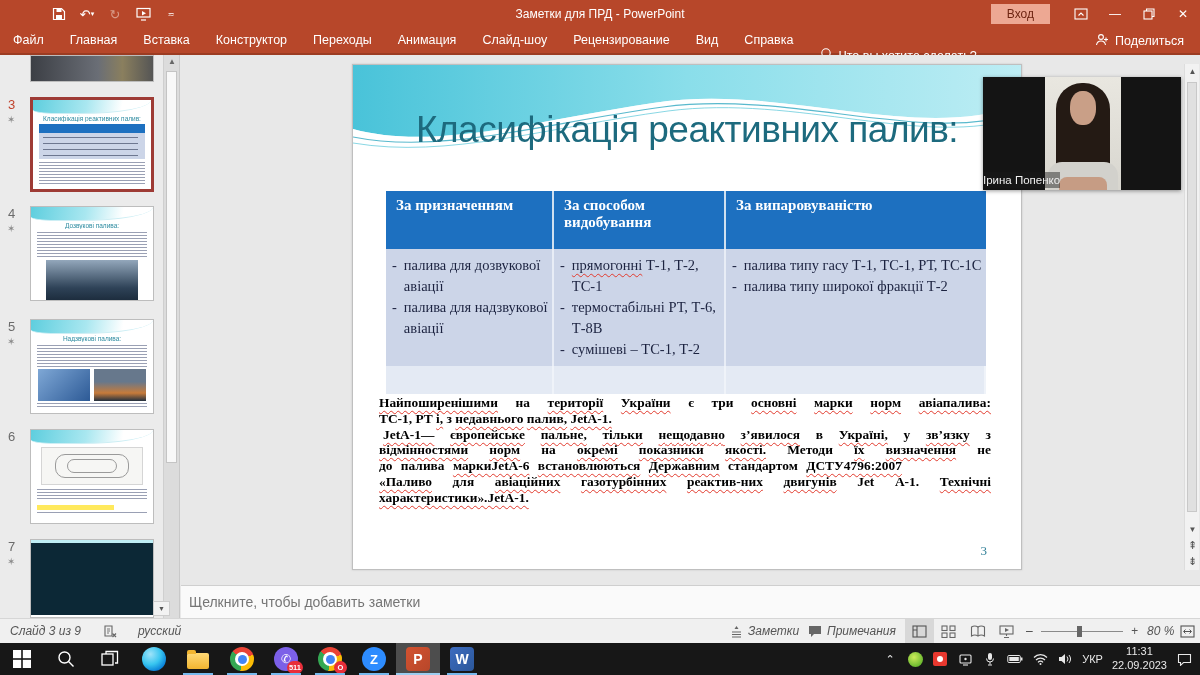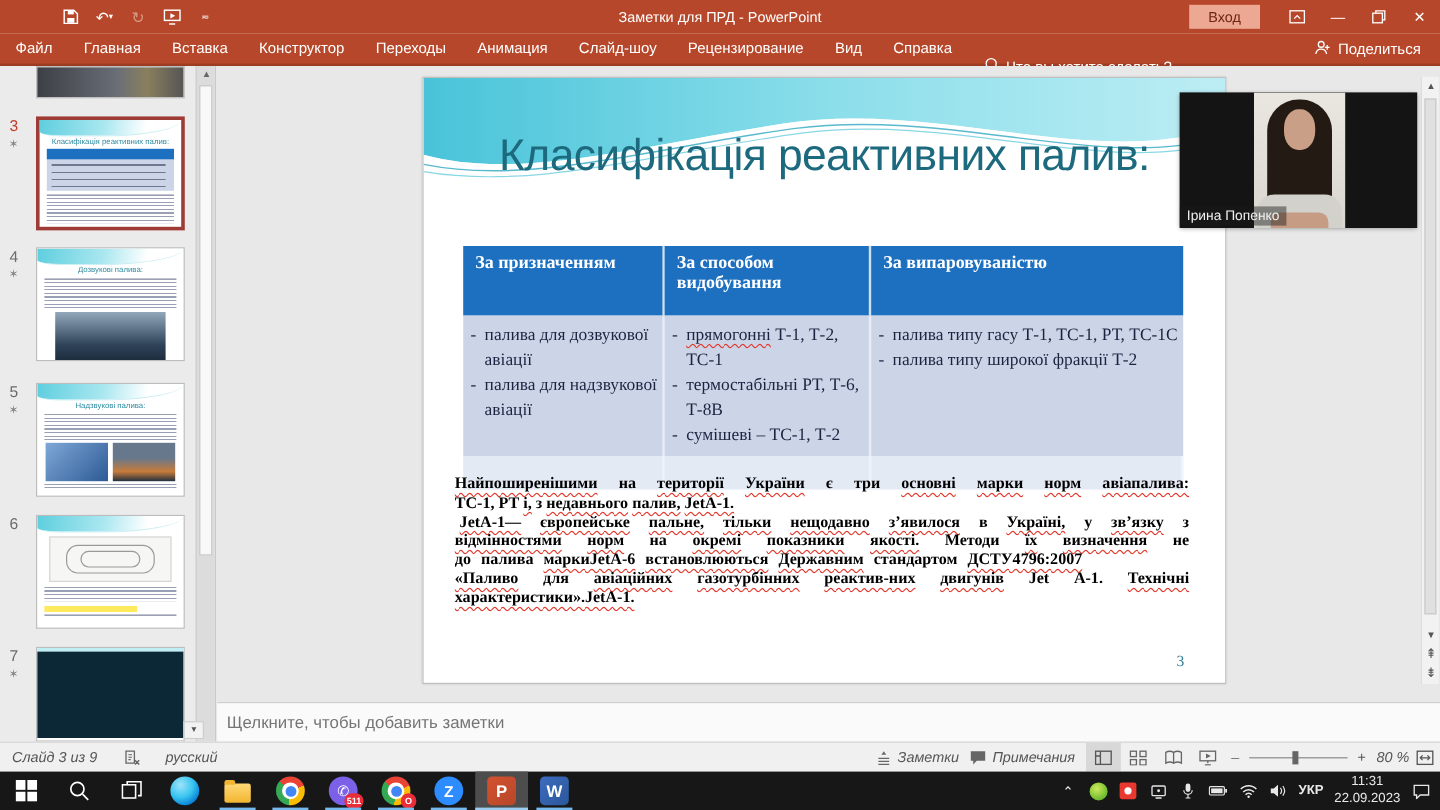--- a/index.html
+++ b/index.html
@@ -36,21 +36,21 @@
   .mini-lines { margin:3px 6px 0 6px; background:repeating-linear-gradient(#9aa0b4 0 1px, transparent 1px 3px); }
   .mt-head { height:9px; background:#1d70c0; margin:2px 6px 0 6px; }
   .mt-body { height:26px; background:#ccd5e8; margin:0 6px; background-image:repeating-linear-gradient(transparent 0 2px,#6d7790 2px 3px,transparent 3px 6px); background-size:90% 100%; background-position:4px 2px; background-repeat:no-repeat; }
   .tp-scroll { position:absolute; left:163px; top:0; width:16px; height:563px; background:#dcdcdc; border-left:1px solid #cfcfcf; }
   .tp-thumb { position:absolute; left:2px; width:11px; background:#f8f8f8; border:1px solid #c4c4c4; }
   .scroll-arrow { position:absolute; left:0; width:16px; text-align:center; font-size:8px; color:#666; }
 
   
   #slide { position:absolute; left:352px; top:9px; width:670px; height:506px; background:#fff; border:1px solid #bfbfbf; box-shadow:0 0 2px rgba(0,0,0,.15); }
   #slide-title { position:absolute; left:0; top:44px; width:100%; text-align:center; font-size:37px; color:#1d6a7e; letter-spacing:-0.5px; }
-  #stable { position:absolute; left:33px; top:140px; width:600px; font-family:"Liberation Serif", serif; }
+  #stable { position:absolute; left:33px; top:126px; width:600px; font-family:"Liberation Serif", serif; }
   .trow { display:grid; grid-template-columns:168px 172px 260px; }
   .th-cell { background:#1d70c0; color:#fff; font-weight:700; font-size:15px; padding:6px 2px 6px 10px; min-height:58px; border-right:2px solid #cfe0f0; }
   .th-cell:last-child { border-right:none; }
   .tb-cell { background:#ccd5e8; color:#1c2340; font-size:14.5px; min-height:108px; padding:6px 4px 6px 6px; border-right:2px solid #e8edf6; }
   .tb-cell:last-child { border-right:none; }
   .tl-cell { background:#e4eaf4; min-height:28px; border-right:2px solid #eff3f9; }
   .titem { display:flex; gap:7px; line-height:1.45; }
   .titem .dash { flex:0 0 auto; }
   #para { position:absolute; left:26px; top:330px; width:612px; font-family:"Liberation Serif", serif; font-weight:700; font-size:13.4px; color:#000; }
   .pline { display:block; line-height:15.8px; white-space:normal; }
@@ -65,21 +65,21 @@
   #ms .btn { position:absolute; left:0; width:15px; height:15px; text-align:center; font-size:8px; color:#555; line-height:15px; }
   #ms .thumb { position:absolute; left:2px; top:18px; width:10px; height:430px; background:#e0e0e0; border:1px solid #c8c8c8; }
 
   
   #webcam { position:absolute; left:983px; top:22px; width:198px; height:113px; background:#141414; box-shadow:0 1px 4px rgba(0,0,0,.4); overflow:hidden; }
   .cam-video { position:absolute; left:62px; top:0; width:76px; height:113px; background:linear-gradient(#e9e7e0,#d8d6cf); }
   .hair { position:absolute; left:11px; top:6px; width:54px; height:104px; background:#241a14; border-radius:26px 26px 6px 6px; }
   .face { position:absolute; left:25px; top:14px; width:26px; height:34px; background:#c99f87; border-radius:46%; }
   .shirt { position:absolute; left:3px; bottom:0; width:70px; height:28px; background:#d2d1cc; border-radius:14px 14px 0 0; }
   .hands { position:absolute; left:14px; bottom:0; width:48px; height:13px; background:#c69c84; border-radius:8px 8px 0 0; }
-  .cam-name { position:absolute; left:0; bottom:2px; color:#efefef; font-size:11.5px; padding:2px 6px; background:rgba(25,25,25,.45); }
+  .cam-name { position:absolute; left:0; bottom:2px; color:#efefef; font-size:11.5px; padding:2px 0; background:rgba(25,25,25,.45); }
 
   
   #notesbar { position:absolute; left:181px; top:530px; width:1019px; height:33px; background:#fafafa; border-top:1px solid #cfcfcf; display:flex; align-items:center; }
   #notesbar span { color:#757575; font-size:14px; margin-left:8px; }
   #splitter { position:absolute; left:153px; top:546px; width:17px; height:15px; background:#f2f2f2; border:1px solid #ccc; text-align:center; font-size:7px; line-height:13px; color:#555; }
 
   
   #statusbar { position:absolute; left:0; top:618px; width:1200px; height:25px; background:#f0f0f0; border-top:1px solid #d6d6d6; font-size:12px; color:#555; }
   #statusbar .item { position:absolute; top:0; height:24px; display:flex; align-items:center;font-style:italic; }
   .viewbtn { width:29px; height:24px; display:flex; align-items:center; justify-content:center; }
@@ -97,21 +97,21 @@
   .circle { width:24px; height:24px; border-radius:50%; }
   .chrome-c { background:conic-gradient(from -50deg,#ea4335 0 33%,#fbbc05 33% 66%,#34a853 66% 100%); position:relative; }
   .chrome-c::before { content:""; position:absolute; left:5px; top:5px; width:14px; height:14px; border-radius:50%; background:#fff; }
   .chrome-c::after { content:""; position:absolute; left:7.5px; top:7.5px; width:9px; height:9px; border-radius:50%; background:#4285f4; }
   .badge { position:absolute; right:-5px; bottom:-3px; min-width:13px; height:13px; border-radius:7px; background:#e92e3a; color:#fff; font-size:7.5px; display:flex; align-items:center; justify-content:center; padding:0 2px; font-weight:700; }
   .sq-ic { width:24px; height:24px; border-radius:4px; color:#fff; font-weight:700; font-size:14px; display:flex; align-items:center; justify-content:center; }
   .folder { width:22px; height:16px; background:linear-gradient(#ffd976,#f2b530); border-radius:2px; position:relative; margin-top:3px; }
   .folder::before { content:""; position:absolute; left:0; top:-3px; width:9px; height:4px; background:#f2b530; border-radius:2px 2px 0 0; }
   #tray { position:absolute; right:0; top:0; height:32px; display:flex; align-items:center; gap:9px; padding-right:8px; color:#e8e8e8; }
   #tray .ti { display:flex; align-items:center; justify-content:center; width:16px; height:16px; font-size:11px; }
-  .lang { font-size:11px;font-weight:bold; }
+  .lang { font-size:11px; }
   .clock { font-size:11px; text-align:center; line-height:1.25; }
 </style>
 </head>
 <body>
 
 <div id="titlebar">
   <div class="qat">
     <div class="qi">
       <svg width="14" height="14" viewBox="0 0 14 14">
           <path d="M1.5 1.5h8l3 3v8h-11z" fill="none" stroke="#fff" stroke-width="1.2"></path>

